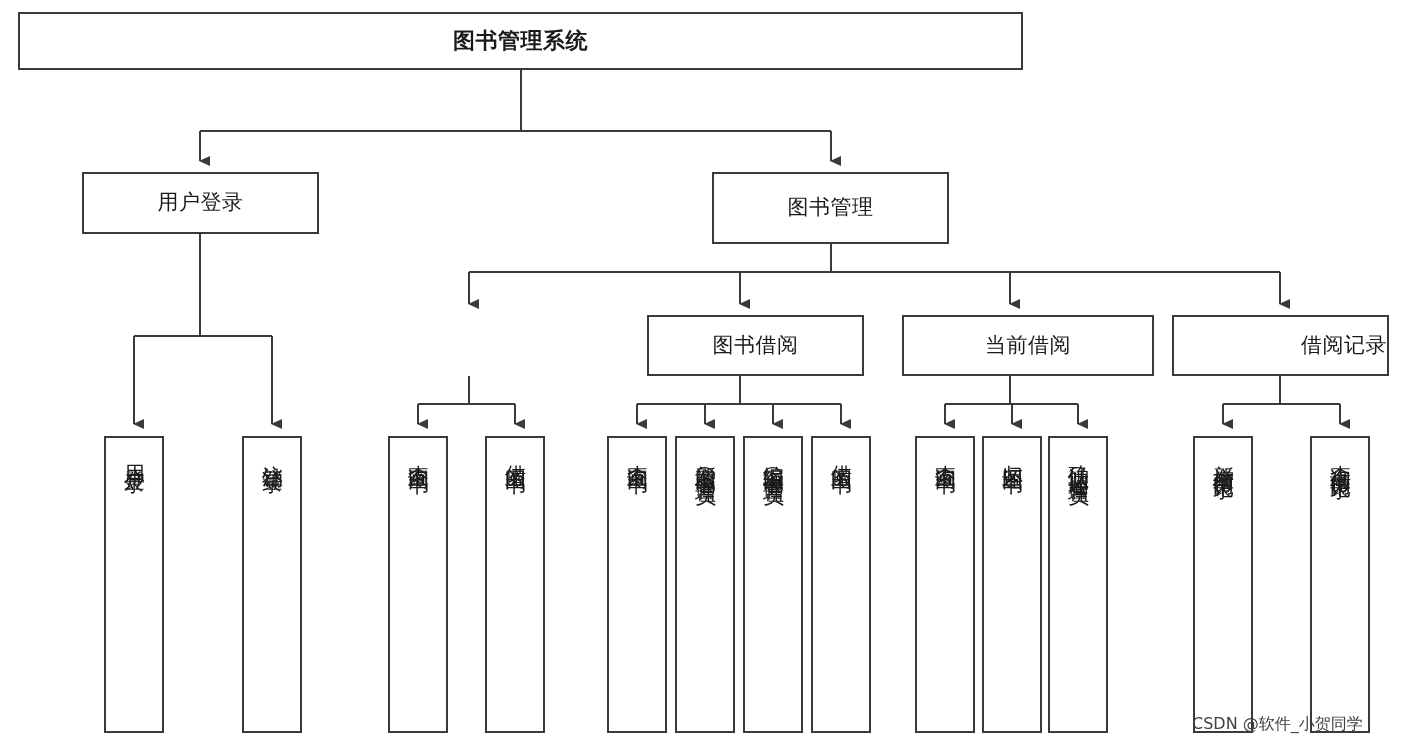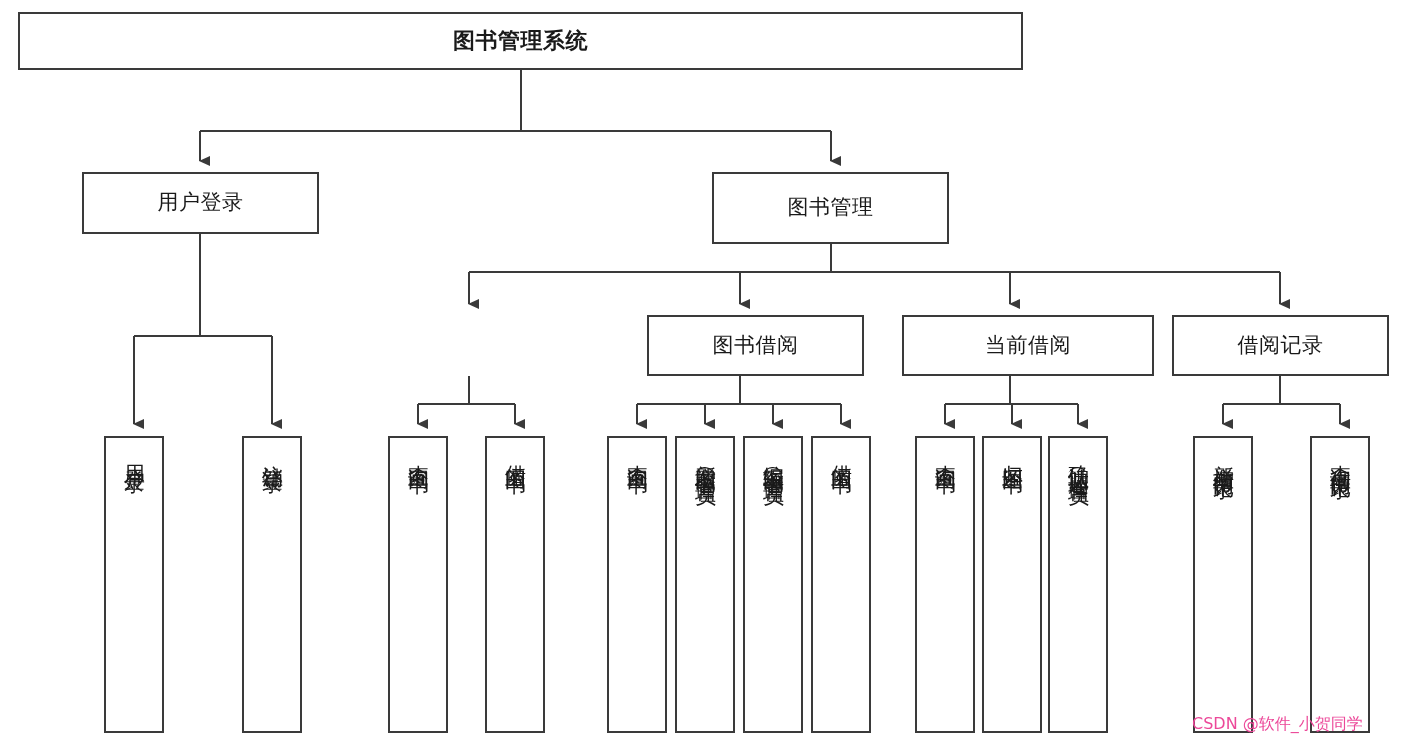--- a/index.html
+++ b/index.html
@@ -61,21 +61,21 @@
     writing-mode: vertical-rl;
     text-orientation: upright;
     font-size: 21px;
     line-height: 1;
     letter-spacing: 3px;
     white-space: nowrap;
   }
   .watermark {
     position: absolute;
     font-size: 16px;
-    color: #ec4899;
+    color: #404040;
     white-space: nowrap;
     user-select: none;
   }
 </style>
 </head>
 <body>
 
 <div id="canvas">
 
   <svg class="connectors" viewBox="0 0 1405 747" xmlns="http://www.w3.org/2000/svg">
@@ -145,21 +145,21 @@
 
 
   <div class="node horiz" style="left:632px; top:315px; width:217px; height:61px;margin-left:15px;">
     <span class="label">图书借阅</span>
   </div>
 
   <div class="node horiz" style="left:902px; top:315px; width:252px; height:61px;">
     <span class="label">当前借阅</span>
   </div>
 
-  <div class="node horiz" style="left:1172px; top:315px; width:217px; height:61px;">
+  <div class="node horiz" style="left:1172px; top:315px; width:217px; height:61px;justify-content:flex-end;">
     <span class="label">借阅记录</span>
   </div>
 
   <div class="node vert" style="left:104px; top:436px; width:60px; height:297px;">
     <span class="label">用户登录</span>
   </div>
 
   <div class="node vert" style="left:242px; top:436px; width:60px; height:297px;">
     <span class="label">注销登录</span>
   </div>

